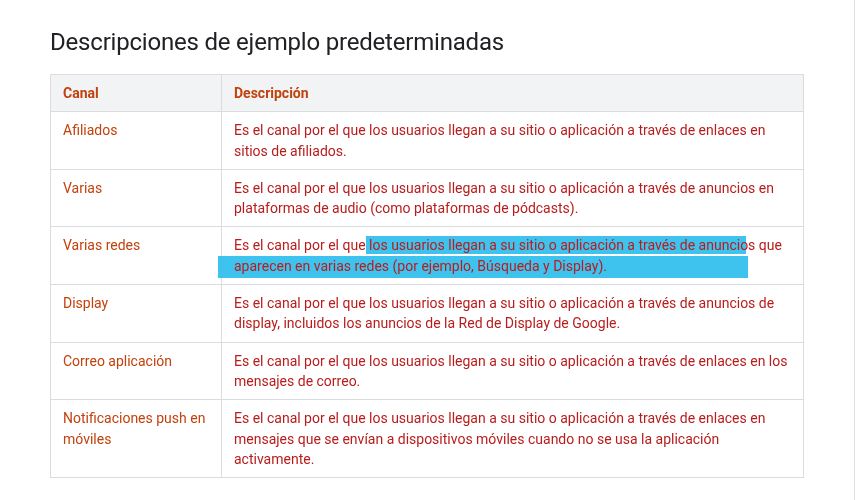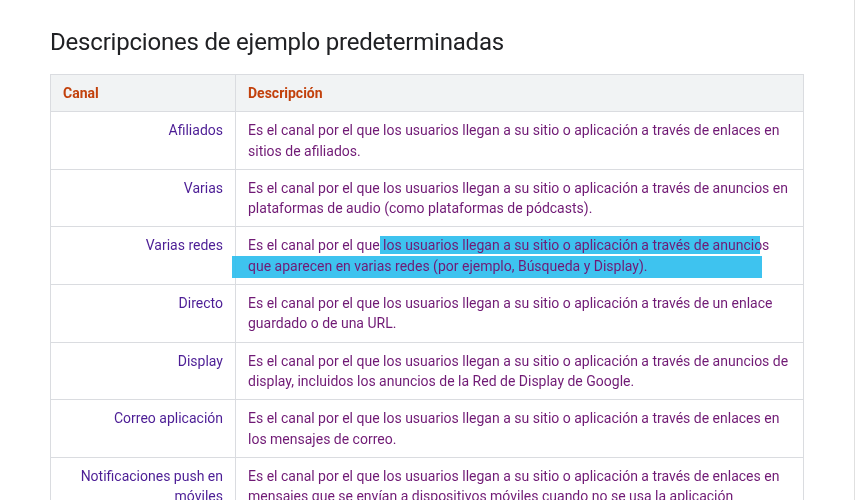--- a/index.html
+++ b/index.html
@@ -35,26 +35,25 @@
       text-align: left;
       vertical-align: top;
       padding: 8px 12px;
     }
     th {
       background: #f1f3f4;
       font-weight: 700;
       color: #c2410c;
     }
     td:first-child {
-      width: 185px;
-      color: #4c1d95;
-      text-align: right;
+      width: 171px;
+      color: #c2410c;
     }
     td:last-child {
-      color: #701a75;
+      color: #b91c1c;
     }
     .row-highlight td:first-child {
       position: relative;
     }
     .hl-cell {
       position: absolute;
       left: -6px;
       top: 0px;
       width: 140px;
       height: 30px;
@@ -124,24 +123,20 @@
       </td>
       <td>
         <span class="desc-wrap">
           <span class="hl-line1"></span>
           <span class="hl-line2"></span>
           <span class="desc-text">Es el canal por el que los usuarios llegan a su sitio o aplicación a través de anuncios que aparecen en varias redes (por ejemplo, Búsqueda y Display).</span>
         </span>
       </td>
     </tr>
     <tr>
-      <td>Directo</td>
-      <td>Es el canal por el que los usuarios llegan a su sitio o aplicación a través de un enlace guardado o de una URL.</td>
-    </tr>
-    <tr>
       <td>Display</td>
       <td>Es el canal por el que los usuarios llegan a su sitio o aplicación a través de anuncios de display, incluidos los anuncios de la Red de Display de Google.</td>
     </tr>
     <tr>
       <td>Correo aplicación</td>
       <td>Es el canal por el que los usuarios llegan a su sitio o aplicación a través de enlaces en los mensajes de correo.</td>
     </tr>
     <tr>
       <td>Notificaciones push en móviles</td>
       <td>Es el canal por el que los usuarios llegan a su sitio o aplicación a través de enlaces en mensajes que se envían a dispositivos móviles cuando no se usa la aplicación activamente.</td>

